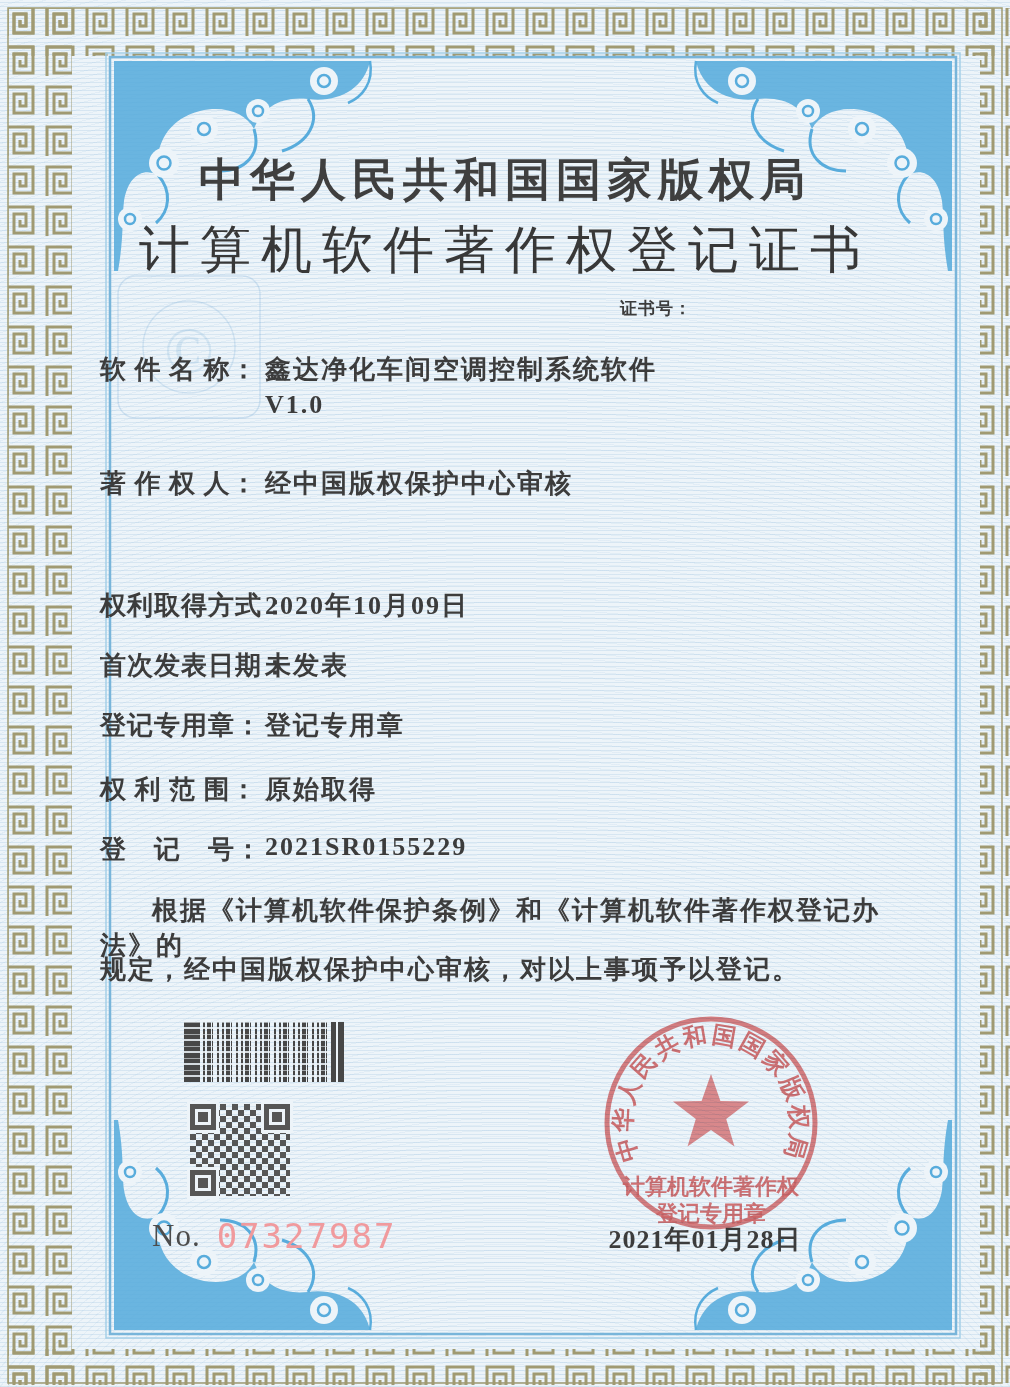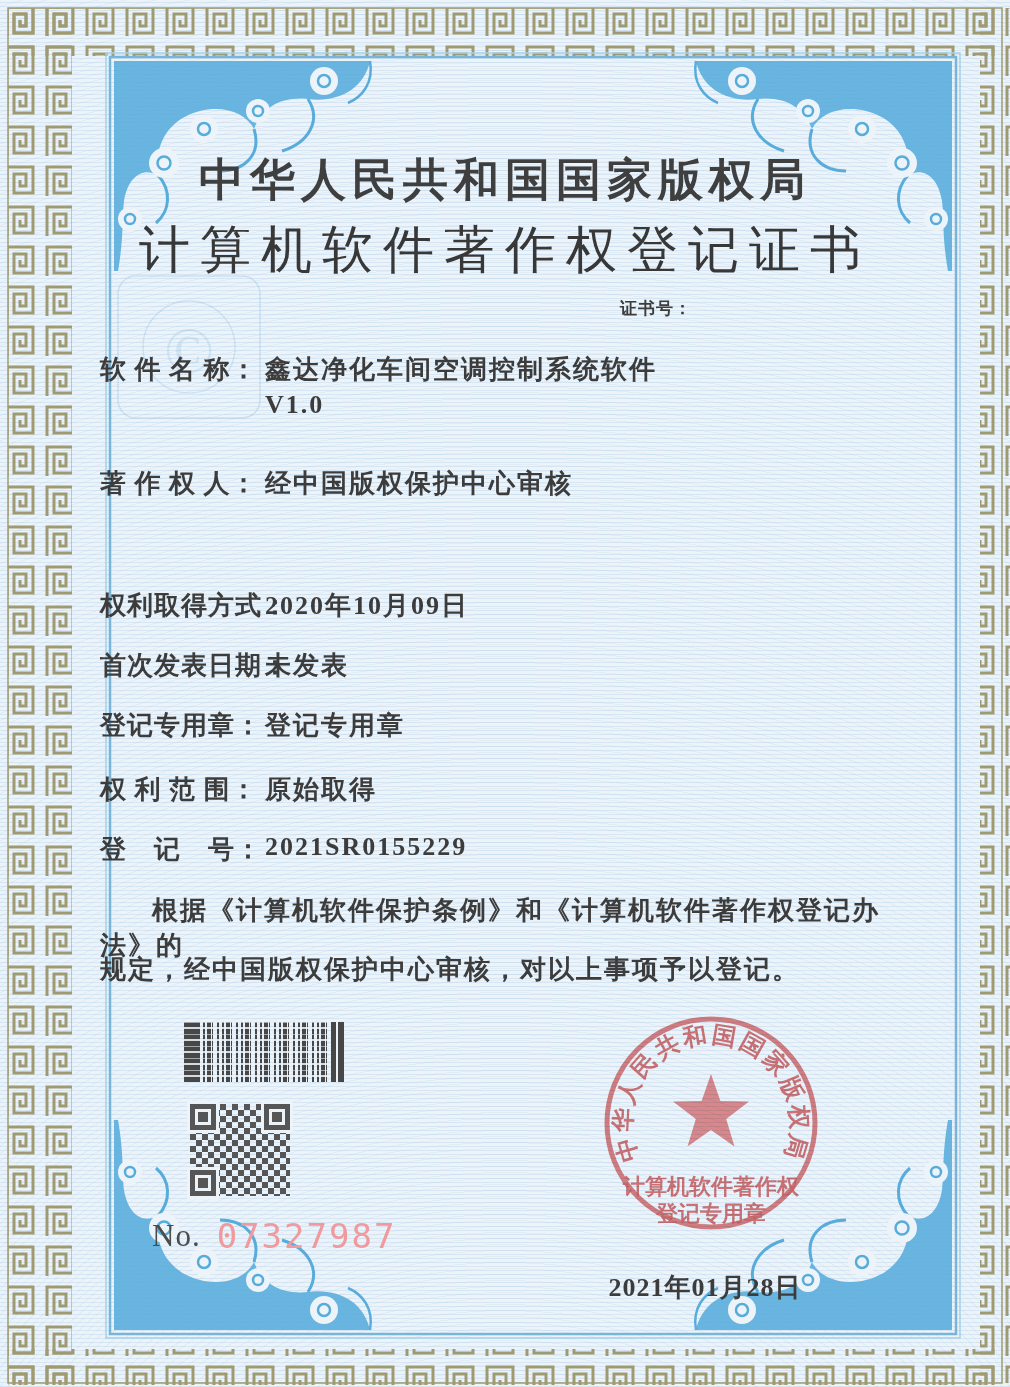--- a/index.html
+++ b/index.html
@@ -42,21 +42,21 @@
     background:repeating-conic-gradient(#565656 0% 25%, transparent 0% 50%);
     background-size:12px 12px;}
   .finder{position:absolute;width:26px;height:26px;border:5px solid #565656;background:#edf4f9;
     box-sizing:border-box;outline:3px solid #edf4f9;}
   .finder span{position:absolute;left:3px;top:3px;width:10px;height:10px;background:#565656;}
   .finder.tl{left:0;top:0;} .finder.tr{right:0;top:0;} .finder.bl{left:0;bottom:0;}
   .serial{position:absolute;left:152px;top:1216px;z-index:3;display:flex;align-items:center;gap:16px;}
   .serial .prefix{font-size:31px;color:#4c4c4c;letter-spacing:1px;}
   .serial .number{font-family:"DejaVu Sans Mono",monospace;font-size:34px;color:#f09a9d;letter-spacing:2px;}
   .issue-date{position:absolute;left:598px;top:1222px;width:214px;text-align:center;
-    font-size:26px;font-weight:700;color:#3c3c3c;letter-spacing:1px;z-index:4;margin-top:48px;}
+    font-size:26px;font-weight:700;color:#3c3c3c;letter-spacing:1px;z-index:4;}
   .seal{position:absolute;left:598px;top:1008px;z-index:5;mix-blend-mode:multiply;opacity:0.92;}
 </style>
 </head>
 <body>
 
 <div class="page">
 
   <svg class="decor" width="1010" height="1387" viewBox="0 0 1010 1387">
     <defs>
       <pattern id="meander" patternUnits="userSpaceOnUse" width="40" height="40">

